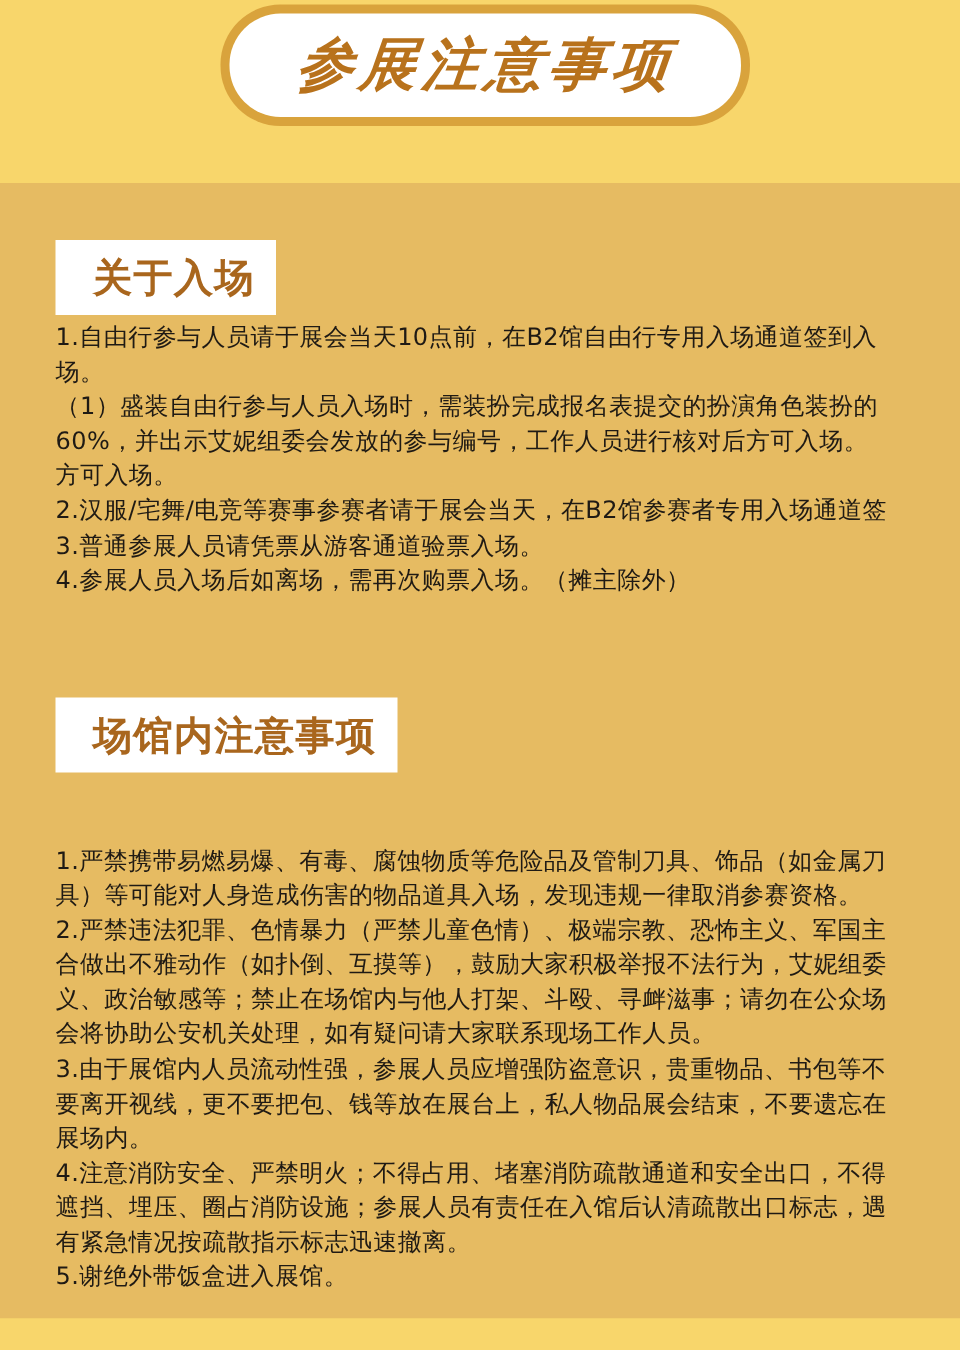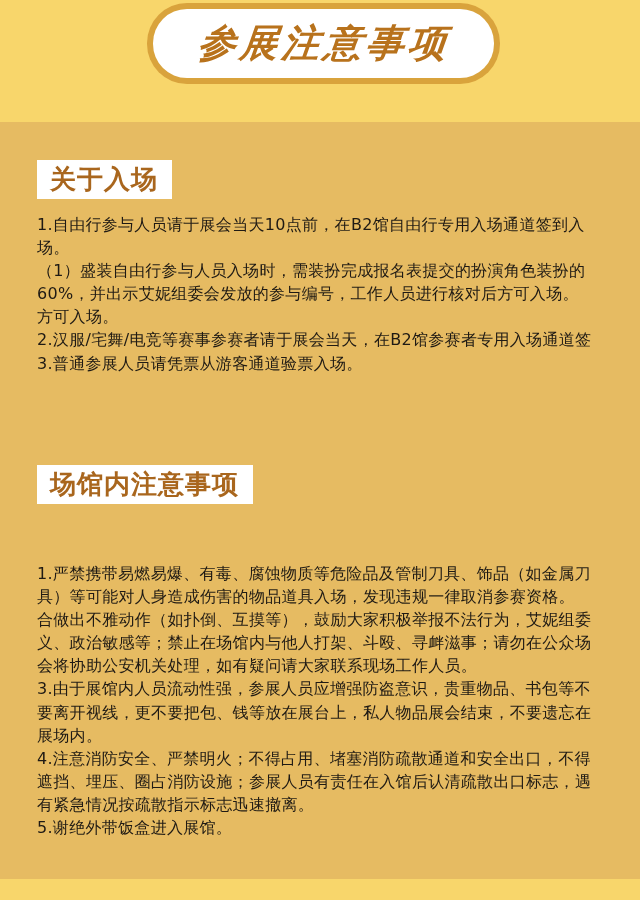--- a/index.html
+++ b/index.html
@@ -57,25 +57,25 @@
     }
     .bottom-band {
       position: absolute;
       left: 0; top: 879px;
       width: 640px; height: 21px;
       background: #f8d66b;
     }
     .section-heading {
       position: absolute;
       left: 37px;
-      height: 39px;
+      height: 50px;
       background: #ffffff;
       display: flex;
       align-items: center;
-      padding: 0 14px 0 13px;
+      padding: 0 14px 0 25px;
       box-sizing: border-box;
     }
     .section-heading span {
       font-family: "DejaVu Sans", sans-serif;
       font-weight: bold;
       font-size: 26px;
       color: #a9661d;
       letter-spacing: 1px;
       white-space: nowrap;
     }
@@ -112,29 +112,31 @@
 </div>
 
 <div class="text-block" style="top:213px;">
   <div class="text-line">1.自由行参与人员请于展会当天10点前，在B2馆自由行专用入场通道签到入</div>
   <div class="text-line">场。</div>
   <div class="text-line">（1）盛装自由行参与人员入场时，需装扮完成报名表提交的扮演角色装扮的</div>
   <div class="text-line">60%，并出示艾妮组委会发放的参与编号，工作人员进行核对后方可入场。</div>
   <div class="text-line">方可入场。</div>
   <div class="text-line">2.汉服/宅舞/电竞等赛事参赛者请于展会当天，在B2馆参赛者专用入场通道签</div>
   <div class="text-line">3.普通参展人员请凭票从游客通道验票入场。</div>
+  <div class="text-line">4.参展人员入场后如离场，需再次购票入场。（摊主除外）</div>
 </div>
 
 <div class="section-heading" style="top:465px;">
   <span>场馆内注意事项</span>
 </div>
 
 <div class="text-block" style="top:562px;">
   <div class="text-line">1.严禁携带易燃易爆、有毒、腐蚀物质等危险品及管制刀具、饰品（如金属刀</div>
   <div class="text-line">具）等可能对人身造成伤害的物品道具入场，发现违规一律取消参赛资格。</div>
+  <div class="text-line">2.严禁违法犯罪、色情暴力（严禁儿童色情）、极端宗教、恐怖主义、军国主</div>
   <div class="text-line">合做出不雅动作（如扑倒、互摸等），鼓励大家积极举报不法行为，艾妮组委</div>
   <div class="text-line">义、政治敏感等；禁止在场馆内与他人打架、斗殴、寻衅滋事；请勿在公众场</div>
   <div class="text-line">会将协助公安机关处理，如有疑问请大家联系现场工作人员。</div>
   <div class="text-line">3.由于展馆内人员流动性强，参展人员应增强防盗意识，贵重物品、书包等不</div>
   <div class="text-line">要离开视线，更不要把包、钱等放在展台上，私人物品展会结束，不要遗忘在</div>
   <div class="text-line">展场内。</div>
   <div class="text-line">4.注意消防安全、严禁明火；不得占用、堵塞消防疏散通道和安全出口，不得</div>
   <div class="text-line">遮挡、埋压、圈占消防设施；参展人员有责任在入馆后认清疏散出口标志，遇</div>
   <div class="text-line">有紧急情况按疏散指示标志迅速撤离。</div>
   <div class="text-line">5.谢绝外带饭盒进入展馆。</div>

